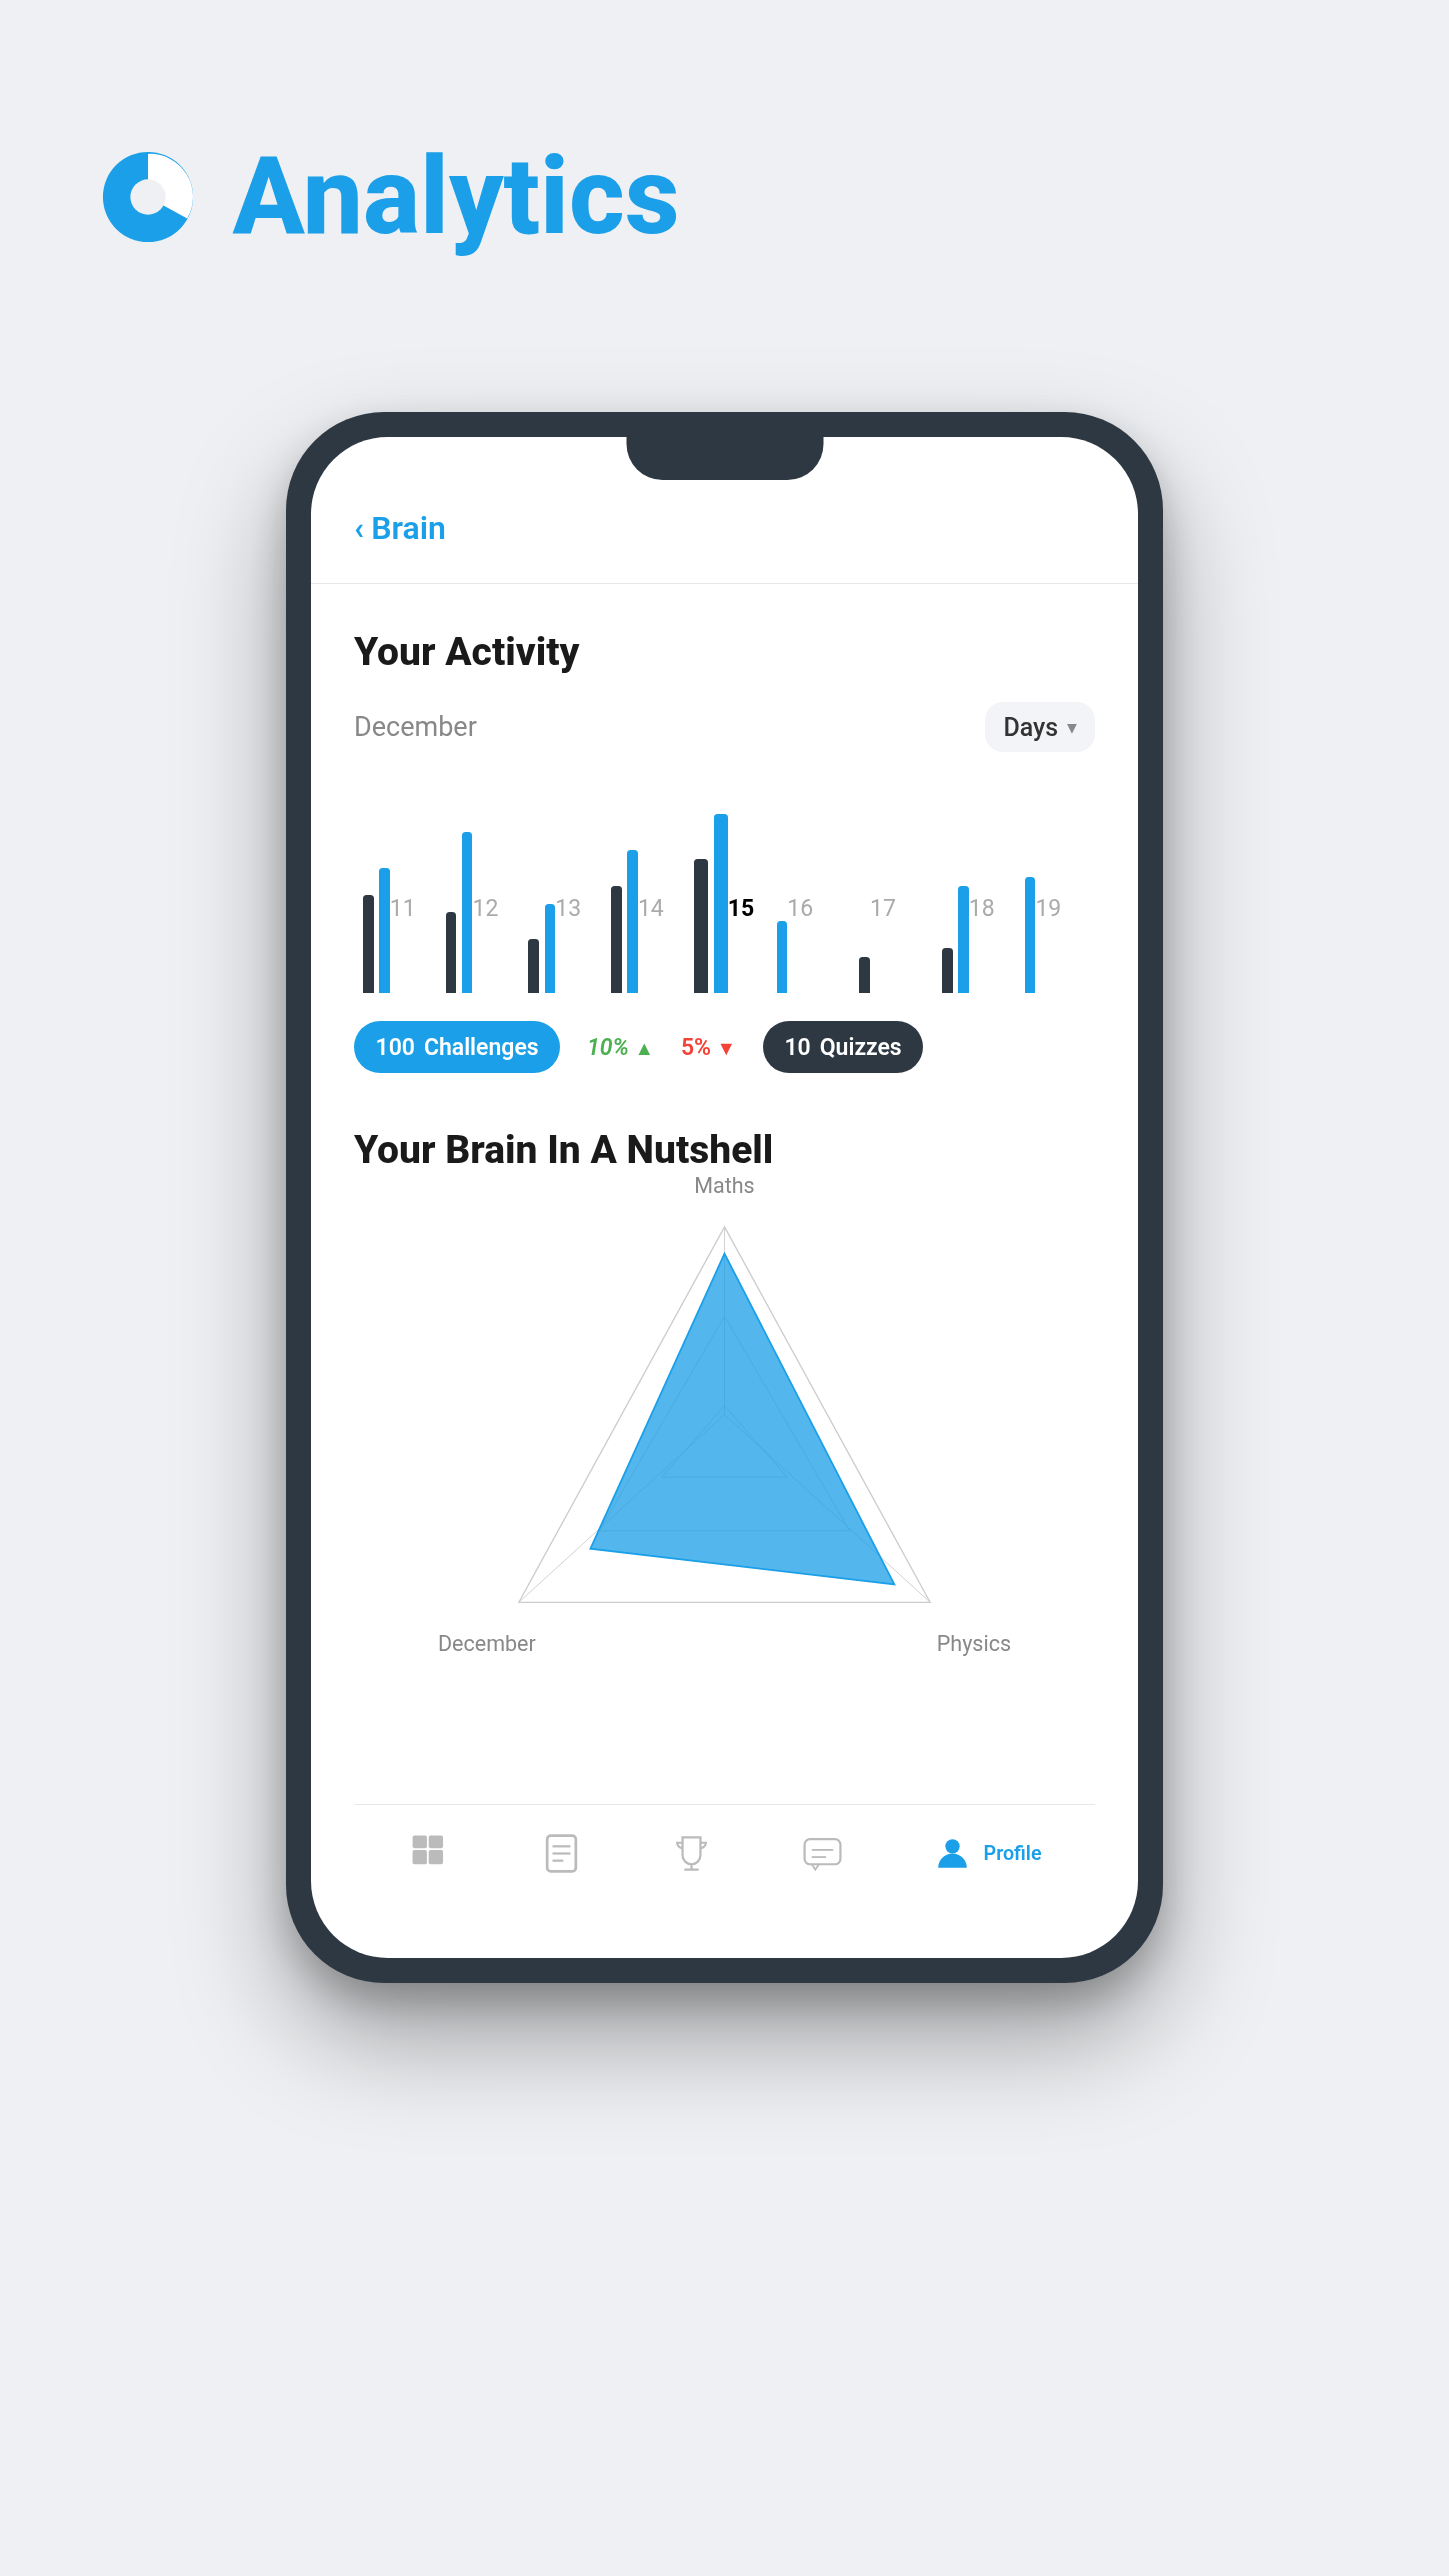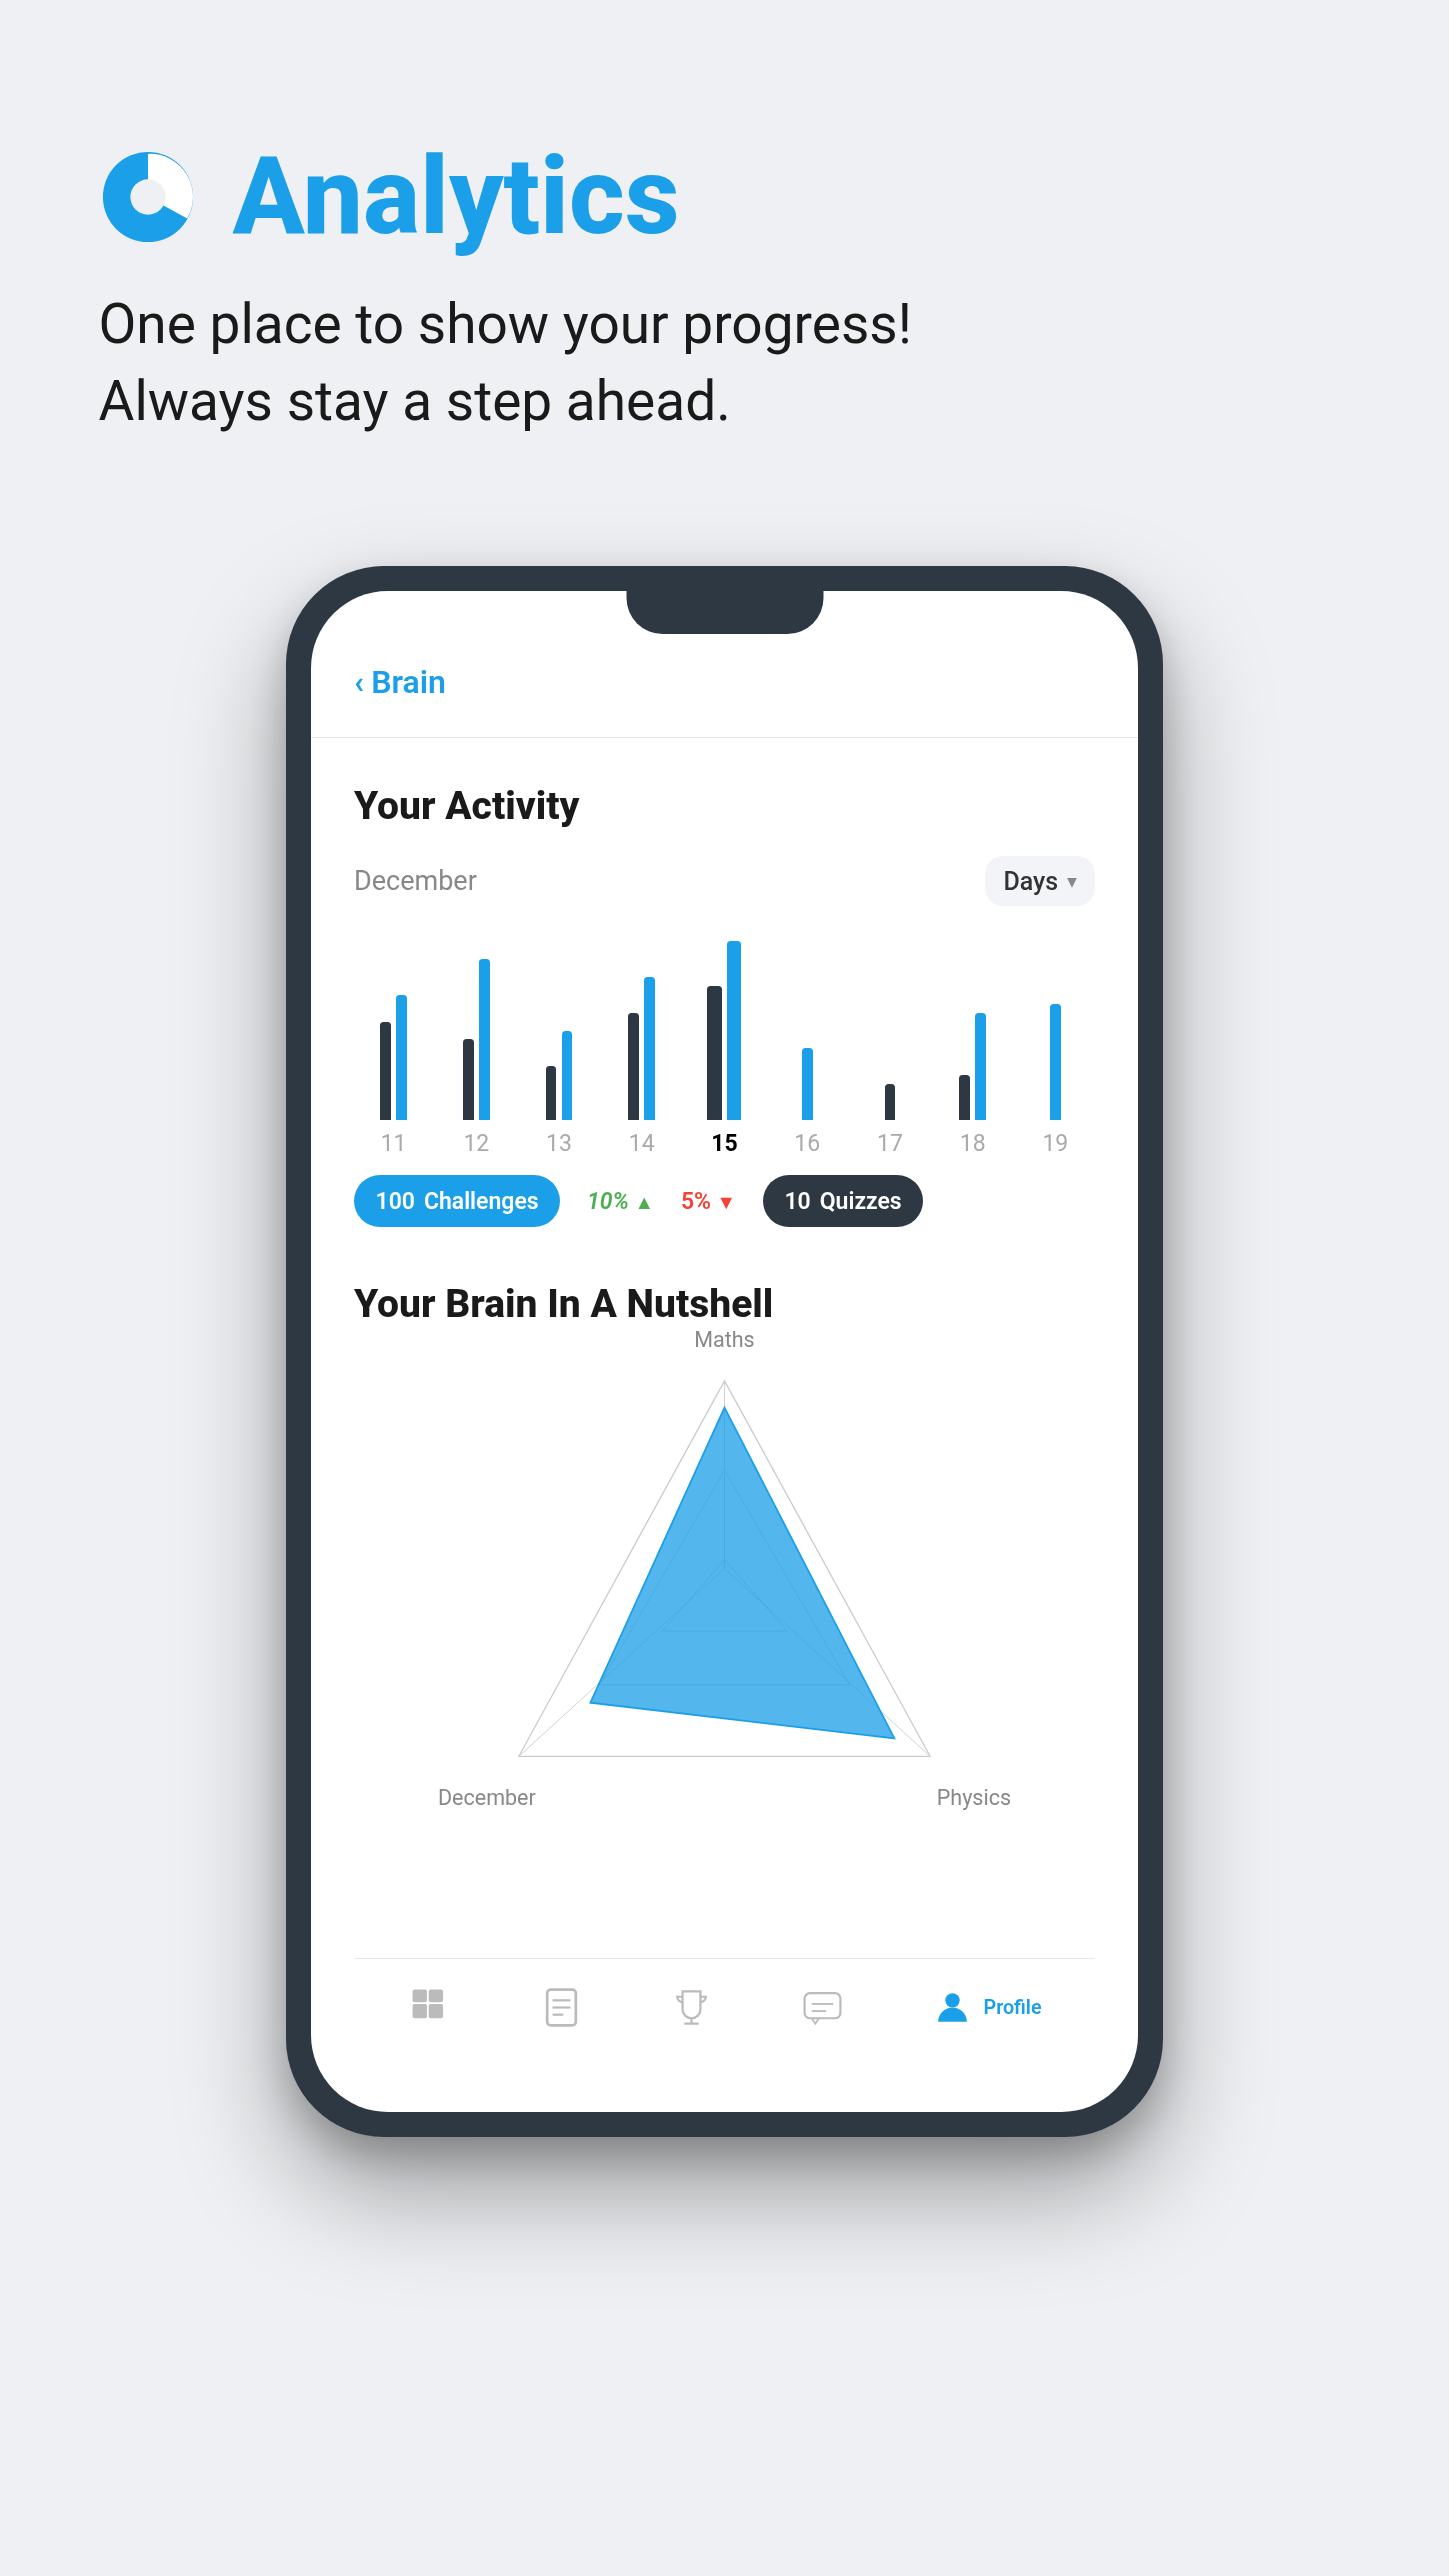--- a/index.html
+++ b/index.html
@@ -155,21 +155,20 @@
       display: flex;
       align-items: flex-end;
       gap: 21.5px;
       height: 215px;
       margin-bottom: 18px;
       padding: 0 9px;
     }
 
     .bar-group {
       display: flex;
-      flex-direction: column;
       align-items: center;
       flex: 1;
     }
 
     .bar-container {
       display: flex;
       align-items: flex-end;
       gap: 5.4px;
       height: 179px;
       margin-bottom: 10.7px;
@@ -329,24 +328,20 @@
 <div class="header-section">
   <div class="title-row">
 
     <svg class="analytics-icon" viewBox="0 0 100 100" fill="none" xmlns="http://www.w3.org/2000/svg">
       <circle cx="50" cy="50" r="46" fill="#1a9fe8"></circle>
       <path d="M50 50 L50 6 A44 44 0 0 1 90 72 Z" fill="#ffffff"></path>
       <circle cx="50" cy="50" r="18" fill="#eef0f3"></circle>
     </svg>
     <h1 class="analytics-title">Analytics</h1>
   </div>
-  <p class="subtitle">
-    <span>One place to show your progress!</span><br>
-    <span>Always stay a step ahead.</span>
-  </p>
 </div>
 
 <div class="phone-wrapper">
   <div class="phone-outer">
     <div class="phone-notch"></div>
     <div class="phone-screen">
       <div class="screen-content">
 
         <div class="back-btn">
           <span class="back-chevron">‹</span>

